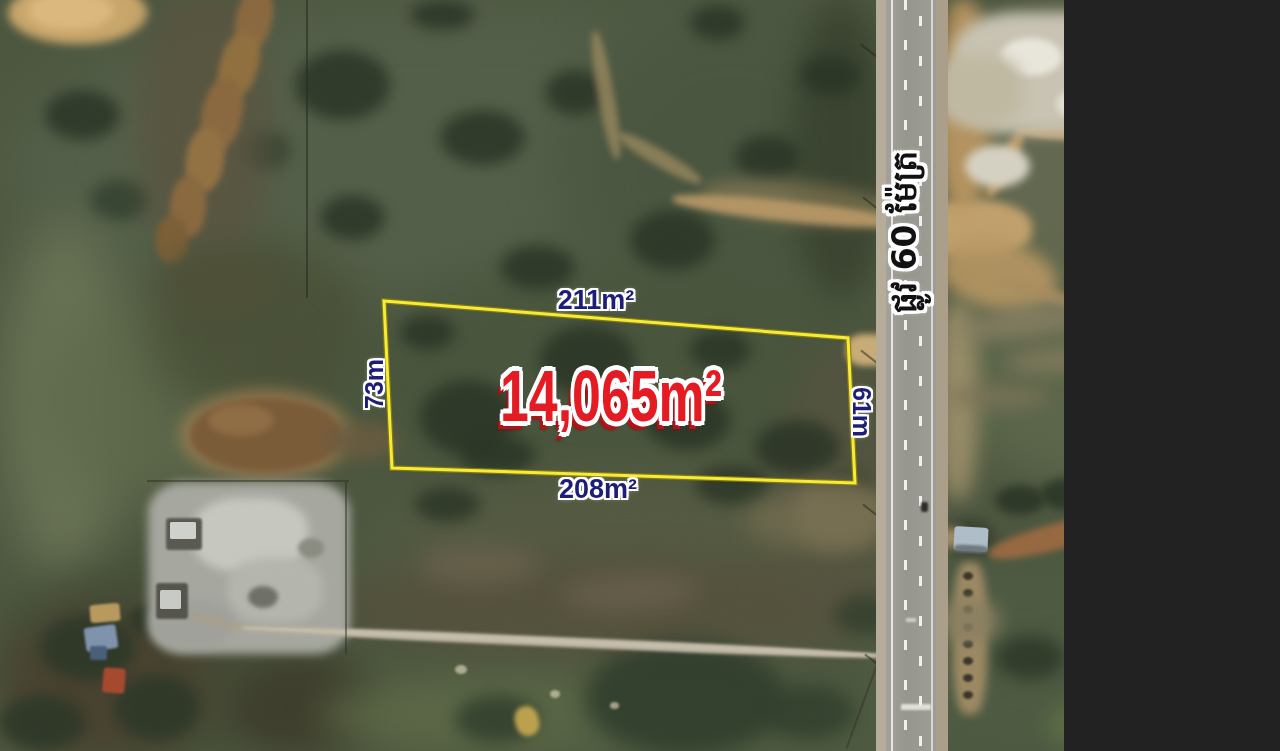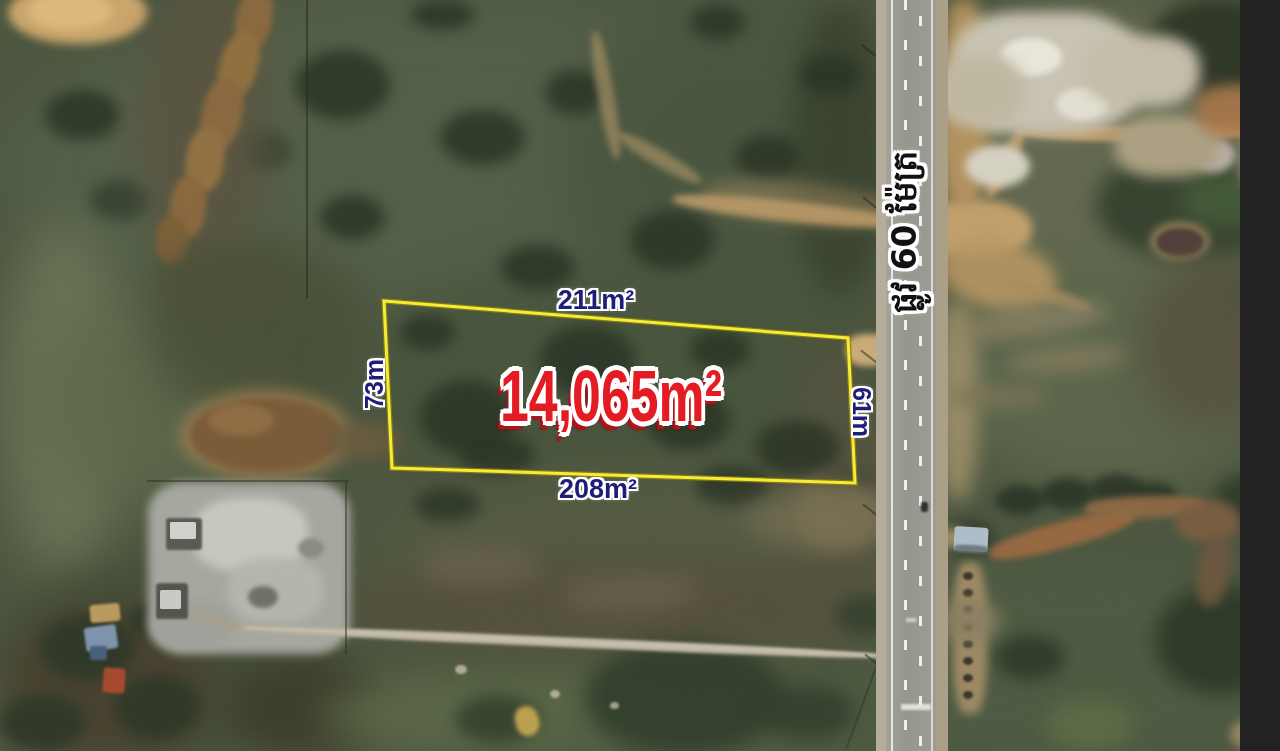--- a/index.html
+++ b/index.html
@@ -1,16 +1,16 @@
 <!DOCTYPE html>
 <html><head>
 <meta charset="utf-8">
 <style>
   html,body{margin:0;padding:0;background:#222;}
-  .scene{position:relative;width:1240px;height:751px;overflow:hidden;background:#4d5740;
+  .scene{position:relative;width:1064px;height:751px;overflow:hidden;background:#4d5740;
          font-family:"Liberation Sans",sans-serif;}
   .tp{position:absolute;}
   .layer{position:absolute;inset:0;}
   .road-part{position:absolute;top:0;height:751px;}
   .lane-dash{position:absolute;top:0;height:751px;width:3px;
      background:repeating-linear-gradient(180deg,rgba(255,255,255,.85) 0 10px,rgba(255,255,255,0) 10px 40px);}
   .edge-line{position:absolute;top:0;height:751px;width:2px;background:rgba(255,255,255,.75);}
   .lbl{position:absolute;white-space:nowrap;font-weight:700;}
   .dim{color:#1e1e78;font-size:25px;
      text-shadow:-2px -2px 0 #fff,2px -2px 0 #fff,-2px 2px 0 #fff,2px 2px 0 #fff,

